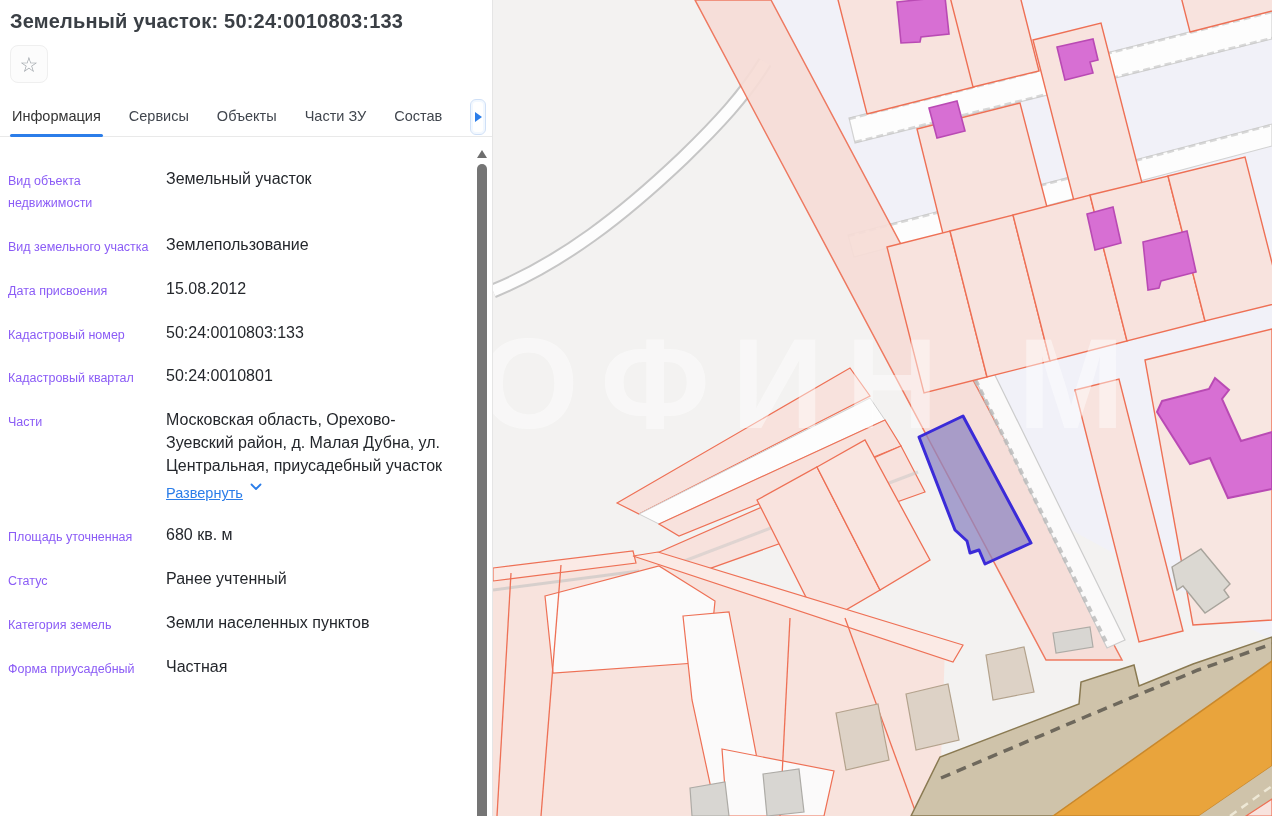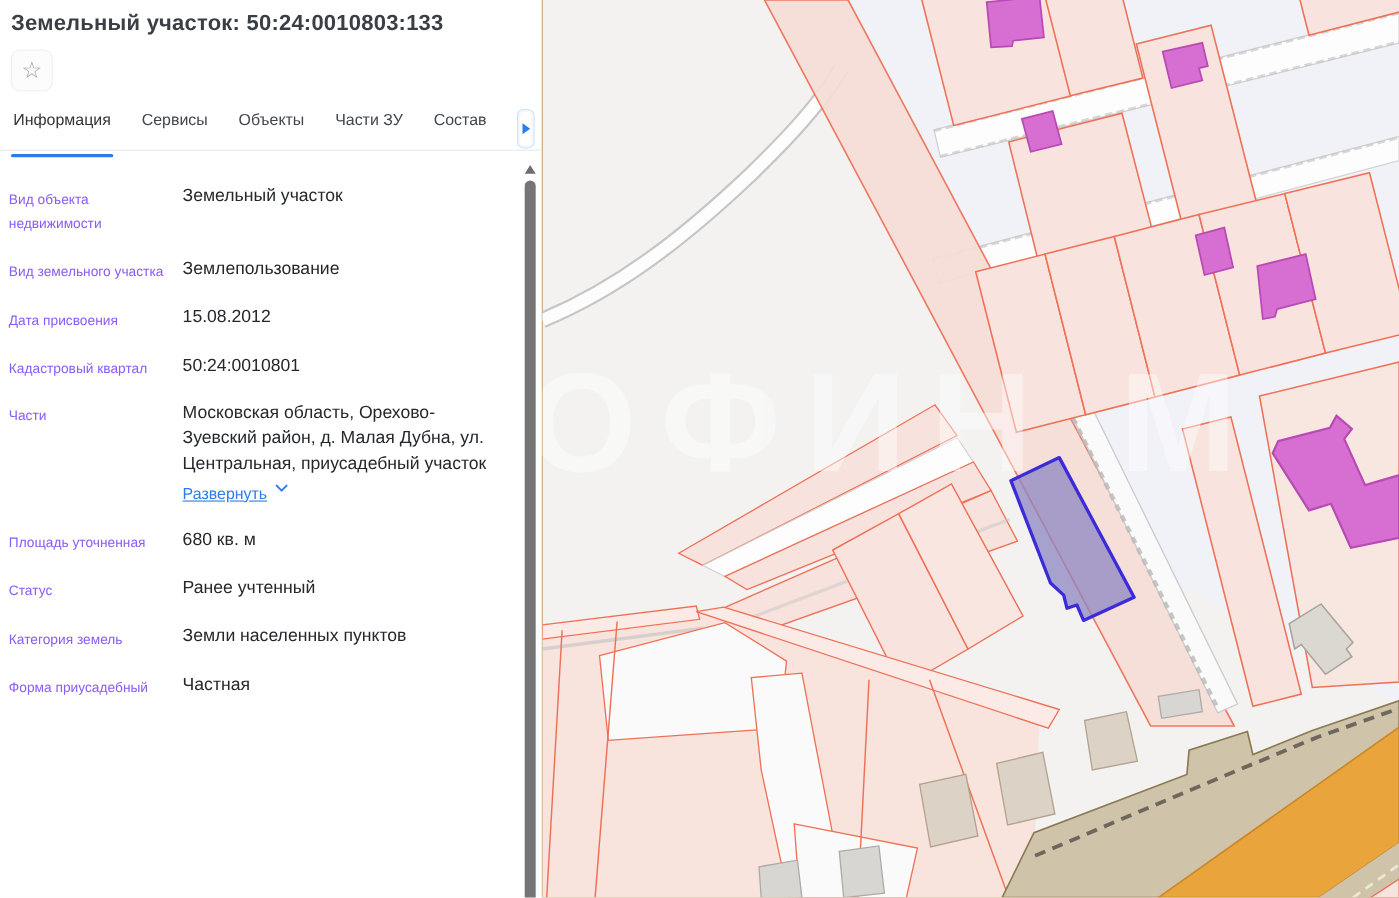--- a/index.html
+++ b/index.html
@@ -9,21 +9,21 @@
   html,body{width:1272px;height:816px;overflow:hidden;font-family:"Liberation Sans",sans-serif;background:#fff}
   .app{display:flex;width:1272px;height:780px}
 
   
   .panel{position:relative;width:493px;height:816px;background:#fff;border-right:1px solid var(--panel-border);flex:0 0 auto}
   .panel h1{font-size:20px;font-weight:600;color:#3a3f45;padding:10px 14px 0 10px;letter-spacing:.2px}
   .star-btn{display:flex;align-items:center;justify-content:center;width:38px;height:38px;margin:12px 0 0 10px;
     background:#fcfcfc;border:1px solid #efefef;border-radius:8px;cursor:pointer}
   .star-btn .star{font-size:21px;color:#9aa0a6;line-height:1}
   .tabs{position:relative;display:flex;align-items:center;margin-top:14px;padding:0 6px 0 12px;border-bottom:1px solid #e9e9e9;height:40px}
-  .tab{font-size:14.5px;color:#41464e;margin-right:28px;padding:10px 0 24px;cursor:pointer;white-space:nowrap;position:relative}
+  .tab{font-size:14.5px;color:#41464e;margin-right:28px;padding:10px 0 12px;cursor:pointer;white-space:nowrap;position:relative}
   .tab.active{color:#333;font-weight:500}
   .tab.active::after{content:"";position:absolute;left:-2px;right:-2px;bottom:-1px;height:3px;background:var(--accent);border-radius:2px}
   .tabs-next{margin-left:auto;width:34px;height:36px;background:#fff;border:1px solid #cfe0f7;border-radius:6px;
     display:flex;align-items:center;justify-content:center;cursor:pointer;box-shadow:0 0 0 2px #f2f8ff inset}
   .tabs-next .tri{width:0;height:0;border-left:7px solid var(--accent);border-top:5px solid transparent;border-bottom:5px solid transparent}
   .rows{padding:22px 26px 0 8px;width:476px}
   .row{display:flex;padding:9px 0 10px}
   .row .lbl{width:158px;flex:0 0 auto;font-size:12.5px;color:#8b5cf6;line-height:1.75;padding-right:10px;padding-top:3px}
   .row .val{flex:1;font-size:16px;color:#24272c;line-height:1.42}
   .expand{display:inline-flex;align-items:flex-start;gap:7px;margin-top:6px;font-size:14.5px;color:var(--accent);
@@ -69,20 +69,24 @@
       </div>
       <div class="row">
         <div class="lbl">Вид земельного участка</div>
         <div class="val">Землепользование</div>
       </div>
       <div class="row">
         <div class="lbl">Дата присвоения</div>
         <div class="val">15.08.2012</div>
       </div>
       <div class="row">
+        <div class="lbl">Кадастровый номер</div>
+        <div class="val">50:24:0010803:133</div>
+      </div>
+      <div class="row">
         <div class="lbl">Кадастровый квартал</div>
         <div class="val">50:24:0010801</div>
       </div>
       <div class="row">
         <div class="lbl">Части</div>
         <div class="val">
           <span>Московская область, Орехово-Зуевский район, д. Малая Дубна, ул. Центральная, приусадебный участок</span>
           <br>
           <span class="expand">
             <span>Развернуть</span>

